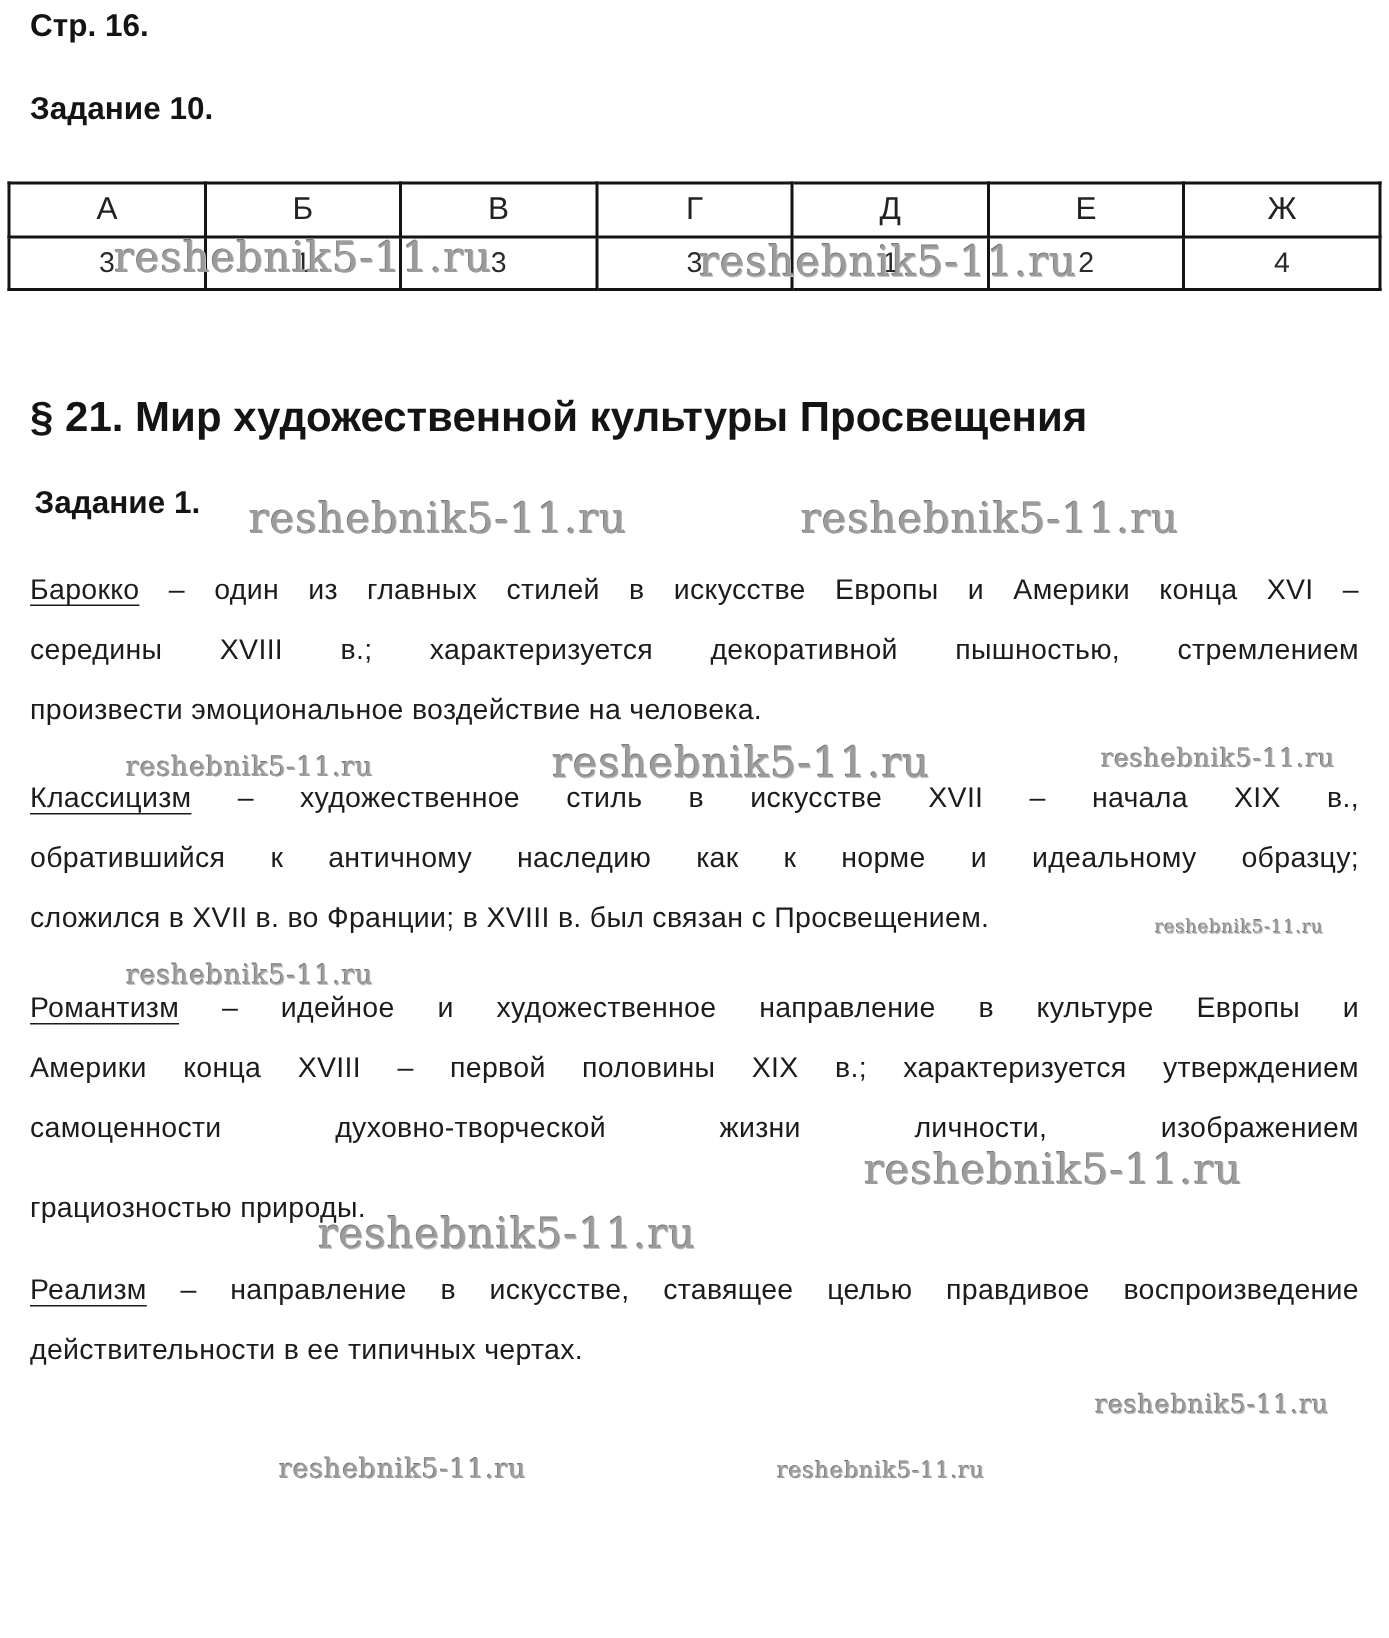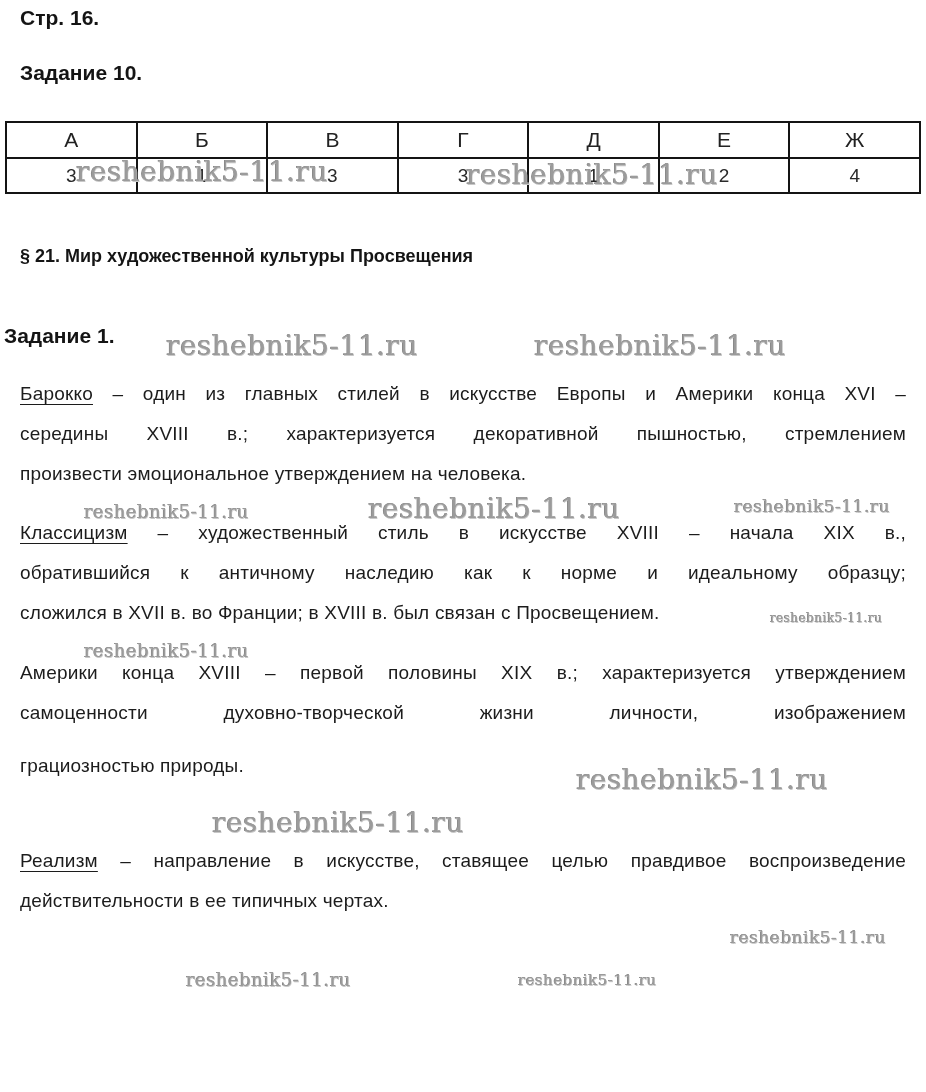--- a/index.html
+++ b/index.html
@@ -89,36 +89,37 @@
       <td class="val-red">1</td>
       <td>3</td>
       <td>3</td>
       <td>1</td>
       <td>2</td>
       <td>4</td>
     </tr>
   </tbody>
     </table>
 
-  <div class="h" style="left:20px; top:246px; font-size:18px;">§ 21. Мир художественной культуры Просвещения</div>
-  <div class="h" style="left:4px; top:324px;">Задание 1.</div>
+  <div class="h" style="left:20px; top:262px; font-size:28px;">§ 21. Мир художественной культуры Просвещения</div>
+  <div class="h" style="left:23px; top:324px;">Задание 1.</div>
 
   <div class="para" style="top:374px;">
     <div class="line j"><span class="term">Барокко</span><span> – один из главных стилей в искусстве Европы и Америки конца XVI –</span></div>
     <div class="line j">середины XVIII в.; характеризуется декоративной пышностью, стремлением</div>
-    <div class="line">произвести эмоциональное утверждением на человека.</div>
+    <div class="line">произвести эмоциональное воздействие на человека.</div>
   </div>
 
   <div class="para" style="top:513px;">
-    <div class="line j"><span class="term">Классицизм</span><span> – художественный стиль в искусстве XVIII – начала XIX в.,</span></div>
+    <div class="line j"><span class="term">Классицизм</span><span> – художественное стиль в искусстве XVII – начала XIX в.,</span></div>
     <div class="line j">обратившийся к античному наследию как к норме и идеальному образцу;</div>
     <div class="line">сложился в XVII в. во Франции; в XVIII в. был связан с Просвещением.</div>
   </div>
 
   <div class="para" style="top:653px;">
+    <div class="line j"><span class="term">Романтизм</span><span> – идейное и художественное направление в культуре Европы и</span></div>
     <div class="line j">Америки конца XVIII – первой половины XIX в.; характеризуется утверждением</div>
     <div class="line j">самоценности духовно-творческой жизни личности, изображением</div>
     <div class="line mt13">грациозностью природы.</div>
   </div>
 
   <div class="para" style="top:841px;">
     <div class="line j"><span class="term">Реализм</span><span> – направление в искусстве, ставящее целью правдивое воспроизведение</span></div>
     <div class="line">действительности в ее типичных чертах.</div>
   </div>
 

